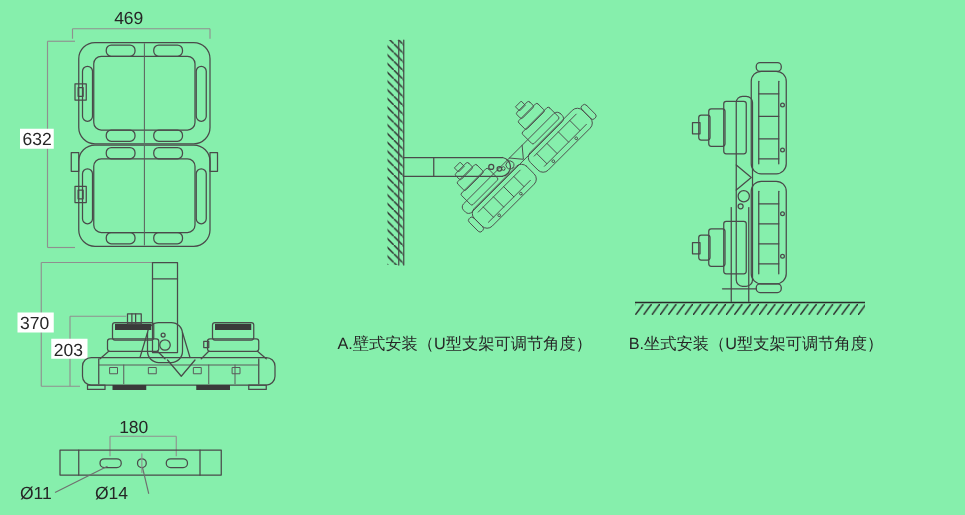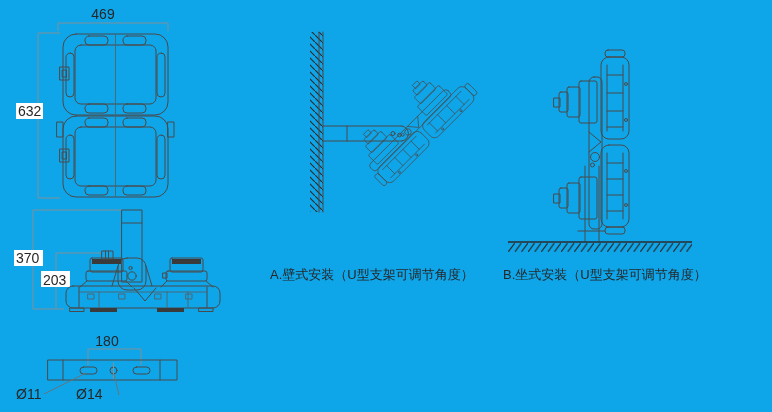--- a/index.html
+++ b/index.html
@@ -1,16 +1,16 @@
 <!DOCTYPE html>
 <html><head>
 <meta charset="utf-8">
 <style>
   html,body{margin:0;padding:0;background:#ffffff;}
-  #stage{position:relative;width:772px;height:412px;background:#0ea5e9;overflow:hidden;
+  #stage{position:relative;width:772px;height:412px;background:#86efac;overflow:hidden;
          font-family:"Liberation Sans","DejaVu Sans",sans-serif;}
   svg{display:block;}
   .ln{stroke:#4a4a4a;stroke-width:1;fill:none;stroke-linecap:round;stroke-linejoin:round;}
   .lnthin{stroke:#5a5a5a;stroke-width:.8;fill:none;}
   .dim{stroke:#8f8f8f;stroke-width:.9;fill:none;}
   .leader{stroke:#6f6f6f;stroke-width:.9;fill:none;}
   .dark{fill:#3a3a3a;stroke:none;}
   .whitebg{fill:#ffffff;stroke:none;}
   .hatchline{stroke:#2b2b2b;stroke-width:1.2;}
   .groundln{stroke:#2b2b2b;stroke-width:1.3;}

